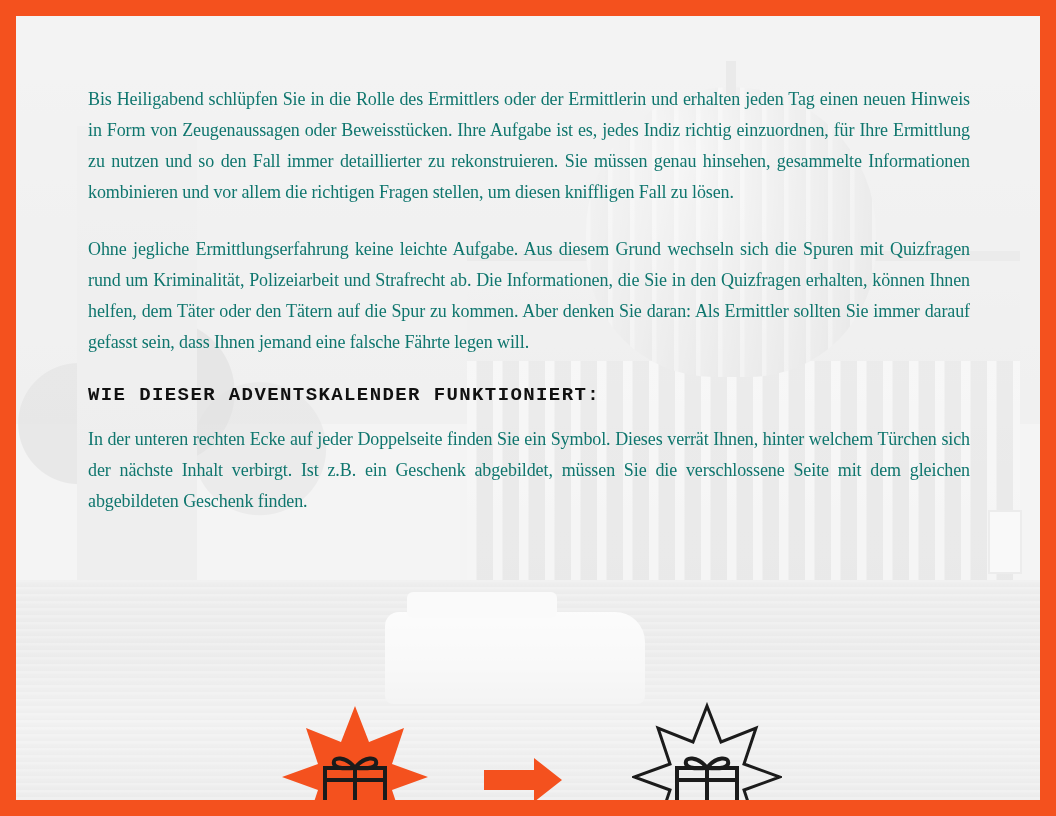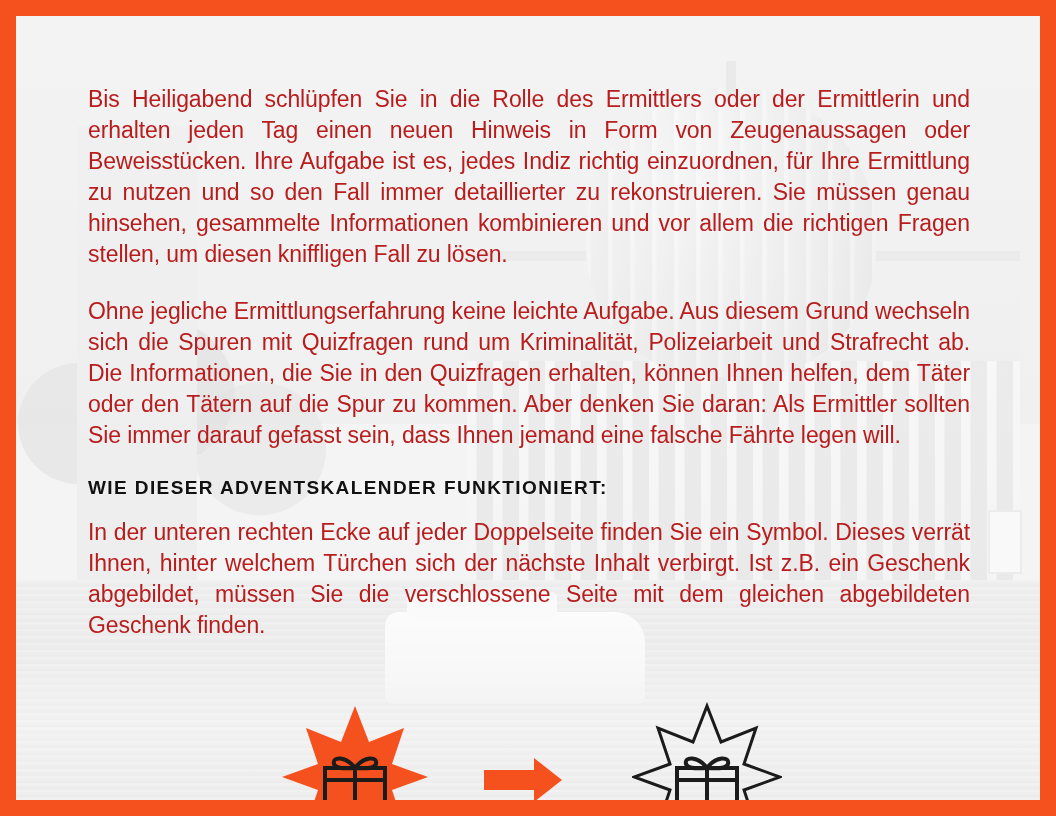--- a/index.html
+++ b/index.html
@@ -183,36 +183,36 @@
   #content {
     position: absolute;
     left: 88px;
     top: 84px;
     width: 882px;
     z-index: 3;
   }
 
   p.para {
     margin: 0 0 26px 0;
-    font-size: 23px;
+    font-size: 18px;
     line-height: 31px;
-    color: #b91c1c;
+    color: #0f766e;
     text-align: justify;
-    font-family: Liberation Sans, sans-serif;
+    font-family: Liberation Serif, serif;
     letter-spacing: -0.1px;
   }
 
   h2.heading {
     margin: 14px 0 18px 0;
     font-size: 19px;
     font-weight: bold;
     letter-spacing: 1.4px;
     color: #111111;
     text-transform: uppercase;
-    font-family: Liberation Sans, sans-serif;
+    font-family: Liberation Mono, monospace;
   }
 
   
   #symbols {
     position: absolute;
     left: 0;
     top: 618px;
     width: 882px;
     height: 170px;
     z-index: 3;

